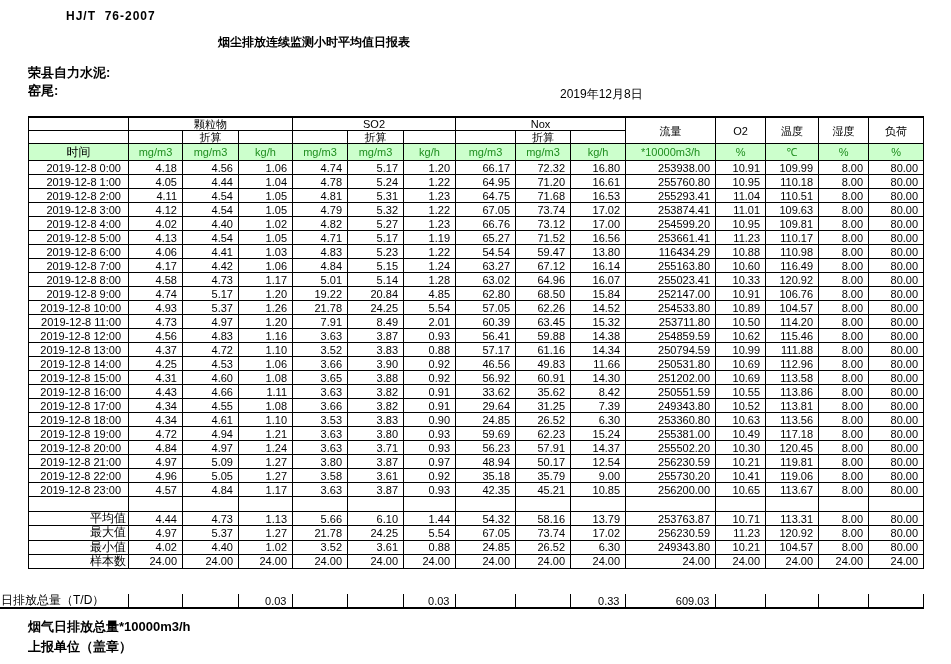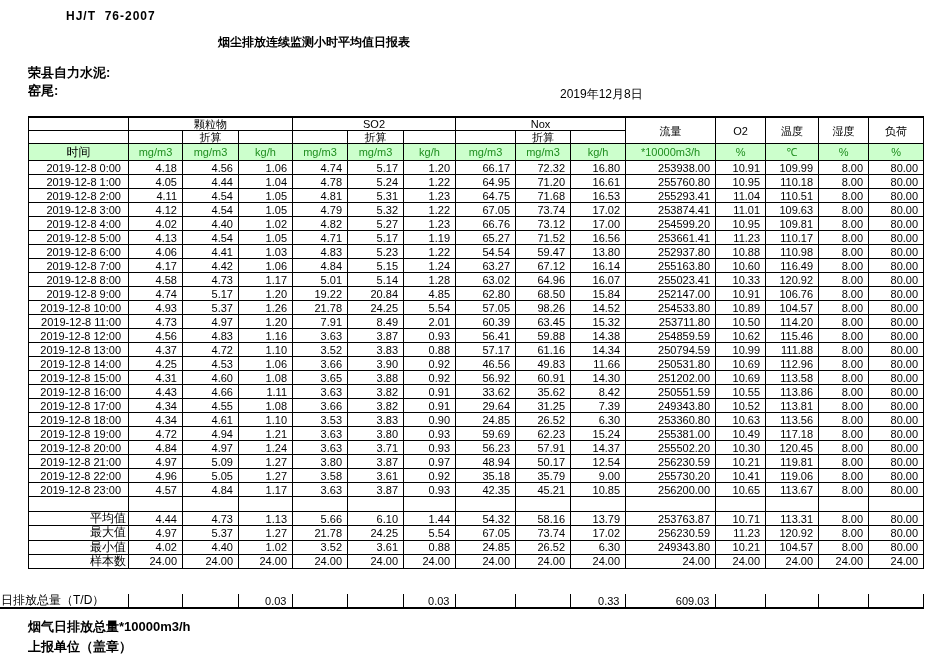--- a/index.html
+++ b/index.html
@@ -205,21 +205,21 @@
         <td class="t">2019-12-8 6:00</td>
         <td class="n">4.06</td>
         <td class="n">4.41</td>
         <td class="n">1.03</td>
         <td class="n">4.83</td>
         <td class="n">5.23</td>
         <td class="n">1.22</td>
         <td class="n">54.54</td>
         <td class="n">59.47</td>
         <td class="n">13.80</td>
-        <td class="n">252937.80</td>
+        <td class="n">116434.29</td>
         <td class="n">10.88</td>
         <td class="n">110.98</td>
         <td class="n">8.00</td>
         <td class="n">80.00</td>
       </tr>
       <tr>
         <td class="t">2019-12-8 7:00</td>
         <td class="n">4.17</td>
         <td class="n">4.42</td>
         <td class="n">1.06</td>
@@ -271,21 +271,21 @@
       </tr>
       <tr>
         <td class="t">2019-12-8 10:00</td>
         <td class="n">4.93</td>
         <td class="n">5.37</td>
         <td class="n">1.26</td>
         <td class="n">21.78</td>
         <td class="n">24.25</td>
         <td class="n">5.54</td>
         <td class="n">57.05</td>
-        <td class="n">98.26</td>
+        <td class="n">62.26</td>
         <td class="n">14.52</td>
         <td class="n">254533.80</td>
         <td class="n">10.89</td>
         <td class="n">104.57</td>
         <td class="n">8.00</td>
         <td class="n">80.00</td>
       </tr>
       <tr>
         <td class="t">2019-12-8 11:00</td>
         <td class="n">4.73</td>

